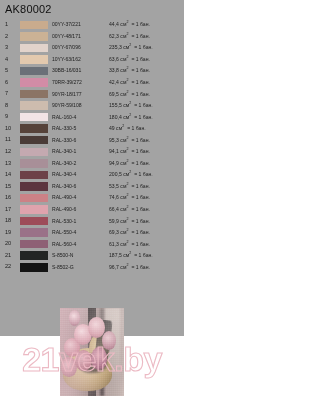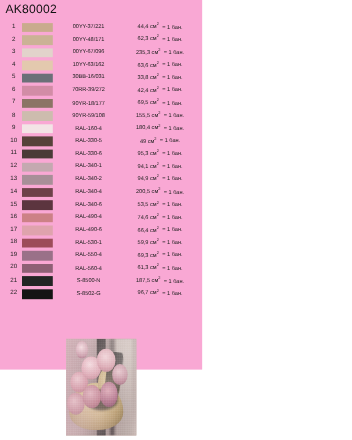--- a/index.html
+++ b/index.html
@@ -12,22 +12,21 @@
     height: 400px;
     overflow: hidden;
     font-family: "Liberation Sans", sans-serif;
     color: #1a1a1a;
     position: relative;
   }
   #sheet {
     width: 184px;
     height: 336px;
     position: relative;
-    background: #f9a8d4;
-    text-align: center;
+    background: #a3a3a3;
   }
   #title {
     position: absolute;
     left: 5px;
     top: 3px;
     font-size: 11px;
     letter-spacing: 0.2px;
     color: #111;
     font-family: "Liberation Sans", sans-serif;
   }
@@ -402,14 +401,15 @@
         <span class="r" style="left:24%;top:48%;width:26%;height:24%;background:radial-gradient(circle at 42% 36%,#e7bac5,#c17f90 62%,#8f5768 100%);"></span>
         <span class="r" style="left:48%;top:44%;width:26%;height:26%;background:radial-gradient(circle at 44% 36%,#dfa9b8,#b0708a 60%,#7d4b62 100%);"></span>
         <span class="r" style="left:66%;top:26%;width:22%;height:22%;background:radial-gradient(circle at 42% 36%,#e8c3cd,#bd8396 62%,#8c5a6c 100%);"></span>
         <span class="r" style="left:14%;top:2%;width:18%;height:18%;background:radial-gradient(circle at 44% 36%,#f4dde1,#cfa3b0 65%,#a8798a 100%);"></span>
       </div>
       <div class="layer fg-blur"></div>
       <div class="layer grain"></div>
     </div>
   </div>
 
+  <div id="watermark" style="-webkit-text-stroke: 1.1px rgb(236, 186, 196);">21vek.by</div>
 
 </div>
 
 </body></html>

